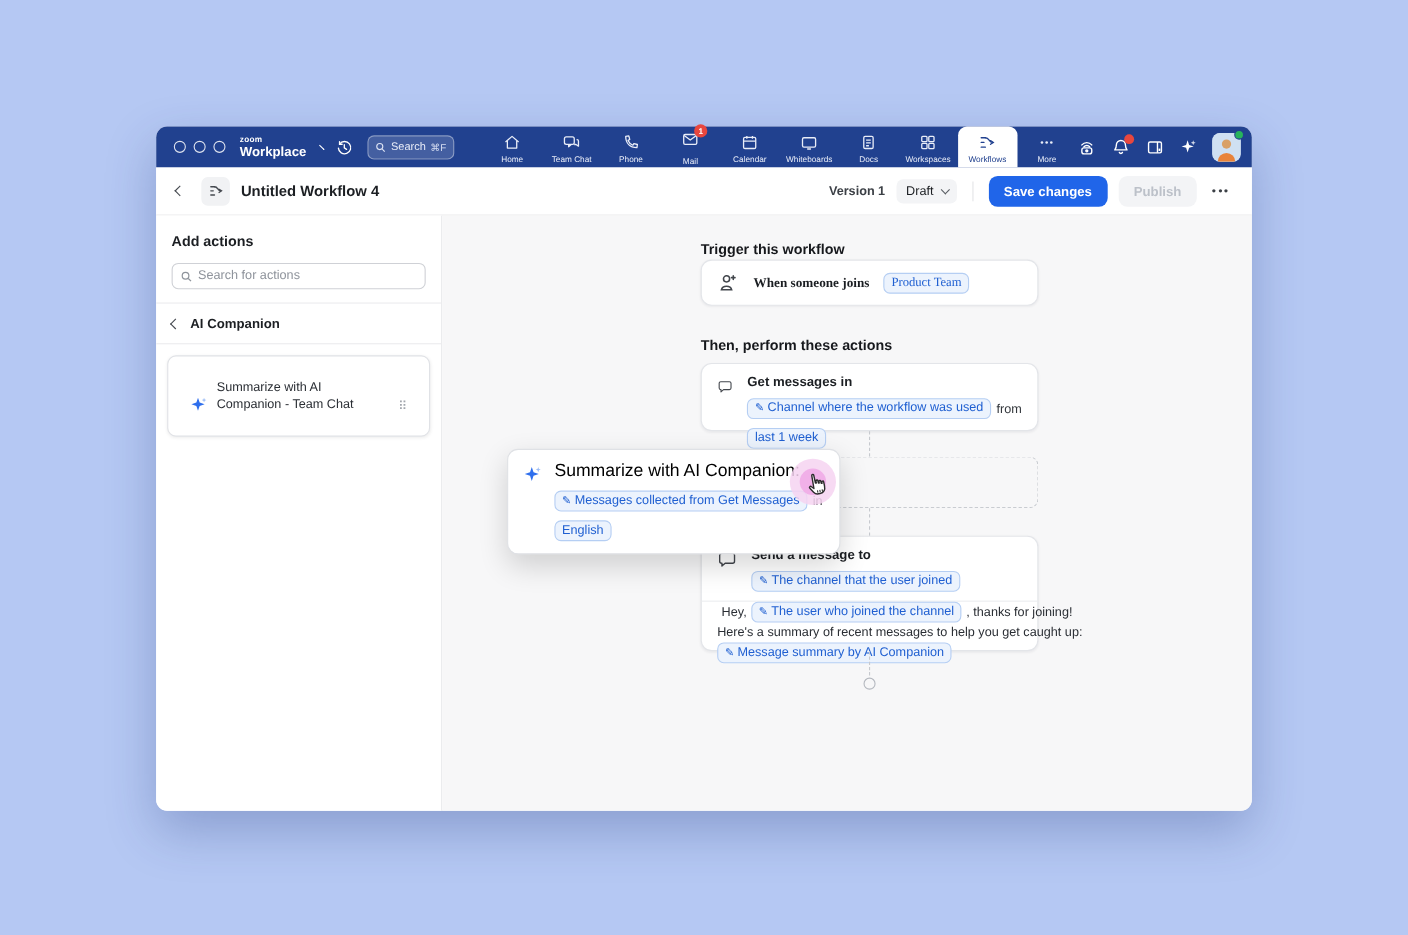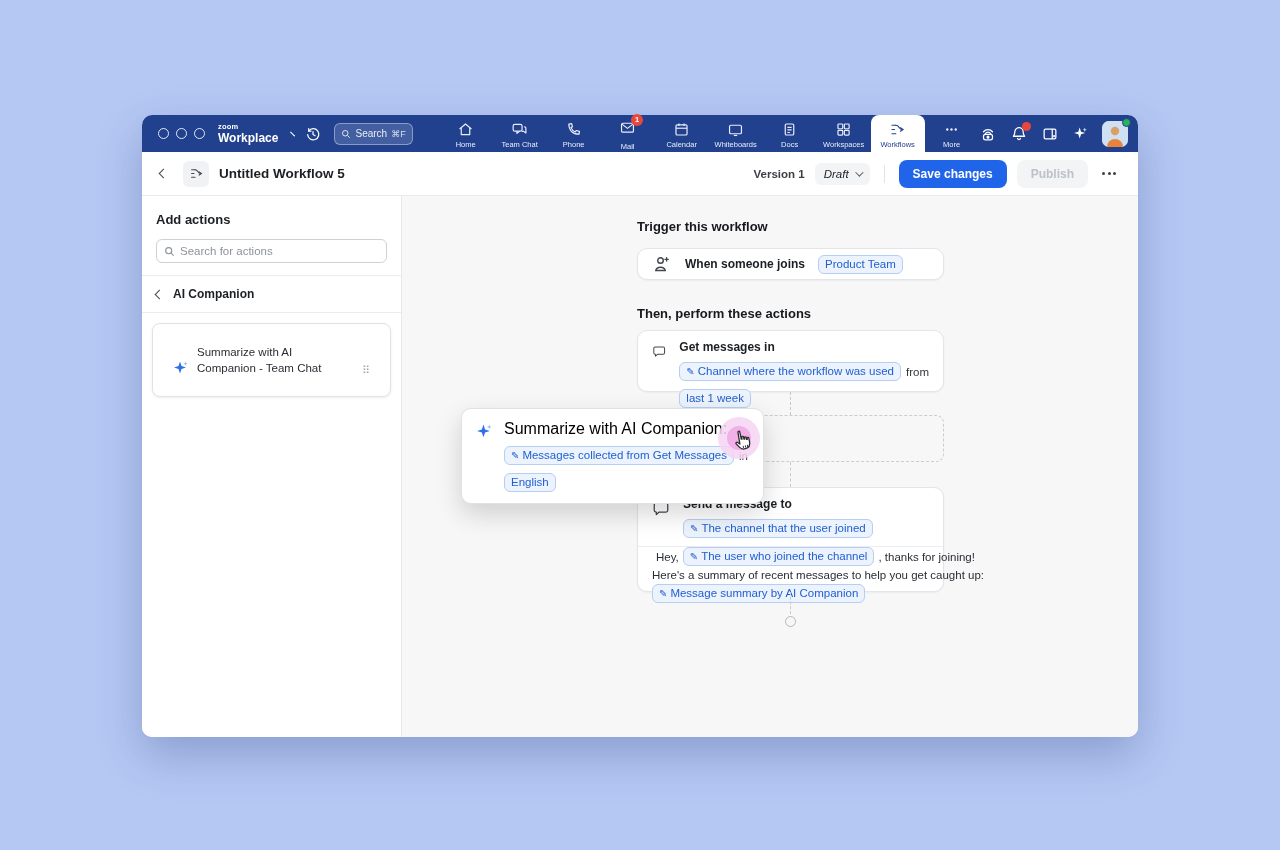--- a/index.html
+++ b/index.html
@@ -48,21 +48,21 @@
   .header { height:44px; background:#fff; border-bottom:1px solid #e9eaec; display:flex;
     align-items:center; padding:0 18px; }
   .chev-l { width:7px; height:7px; border-left:1.7px solid #45494f; border-bottom:1.7px solid #45494f;
     transform:rotate(45deg); cursor:pointer; }
   .wf-iconbox { width:26px; height:26px; background:#f1f2f4; border-radius:6px; margin-left:16px;
     display:flex; align-items:center; justify-content:center; }
   .title { font-size:13.5px; font-weight:bold; color:#1c1f23; margin-left:10px; }
   .hdr-right { margin-left:auto; display:flex; align-items:center; gap:10px; }
   .version { font-size:11.5px; font-weight:bold; color:#3c4046; }
   .draft { display:flex; align-items:center; gap:6px; background:#f3f4f6; border-radius:6px;
-    padding:5px 9px; font-size:11.5px; color:#1c1f23; cursor:pointer;font-style:italic; }
+    padding:5px 9px; font-size:11.5px; color:#1c1f23; cursor:pointer; }
   .chev-d { width:6px; height:6px; border-right:1.5px solid #5a5e64; border-bottom:1.5px solid #5a5e64;
     transform:rotate(45deg) translateY(-2px); }
   .vdiv { width:1px; height:18px; background:#e3e4e7; margin:0 4px; }
   .btn-save { background:#2065e9; color:#fff; font-size:12px; font-weight:bold; border:none;
     border-radius:8px; padding:7px 14px; cursor:pointer; font-family:inherit; }
   .btn-publish { background:#f3f4f6; color:#bcc1c9; font-size:12px; font-weight:bold; border:none;
     border-radius:8px; padding:7px 14px; cursor:default; font-family:inherit; }
   .more3 { display:flex; gap:2.5px; padding:6px 4px; cursor:pointer; }
   .more3 i { width:3px; height:3px; background:#3c4046; border-radius:50%; }
 
@@ -273,21 +273,21 @@
 
   <div class="header">
     <span class="chev-l"></span>
     <span class="wf-iconbox">
       <svg width="15" height="15" viewBox="0 0 20 20" fill="none" stroke="#45494f" stroke-width="1.6" stroke-linecap="round">
         <path d="M3.5 5 H8 M3.5 10 H6.5 M3.5 15 H8"></path>
           <path d="M8 5 C12.5 5 11.5 10 15.5 10"></path>
           <path d="M13.5 8 L16.5 10 L13.5 12"></path>
       </svg>
     </span>
-    <span class="title">Untitled Workflow 5</span>
+    <span class="title">Untitled Workflow 4</span>
     <div class="hdr-right">
       <span class="version">Version 1</span>
       <span class="draft">
         <span>Draft</span>
         <span class="chev-d"></span>
       </span>
       <span class="vdiv"></span>
       <button class="btn-save">Save changes</button>
       <button class="btn-publish">Publish</button>
       <span class="more3">
@@ -322,21 +322,21 @@
         </svg>
         <span class="txt">Summarize with AI Companion - Team Chat</span>
         <span class="handle">⠿</span>
       </div>
     </div>
 
     <div class="canvas">
 
       <div class="flow-head" style="top:23px">Trigger this workflow</div>
 
-      <div class="card rowflex" style="top:52px; height:32px;">
+      <div class="card rowflex" style="top:40px; height:42px;font-family:Liberation Serif, serif;">
         <svg width="20" height="20" viewBox="0 0 20 20" fill="none" stroke="#42464c" stroke-width="1.4" stroke-linecap="round">
           <circle cx="8.5" cy="6.5" r="2.8"></circle>
             <path d="M3.8 16.5 a4.8 4 0 0 1 9.4 0 Z"></path>
           <path d="M14.6 3.8 v3.2 M13 5.4 h3.2"></path>
         </svg>
         <span class="bold">When someone joins</span>
         <span class="pill">
           <span>Product Team</span>
         </span>
       </div>

